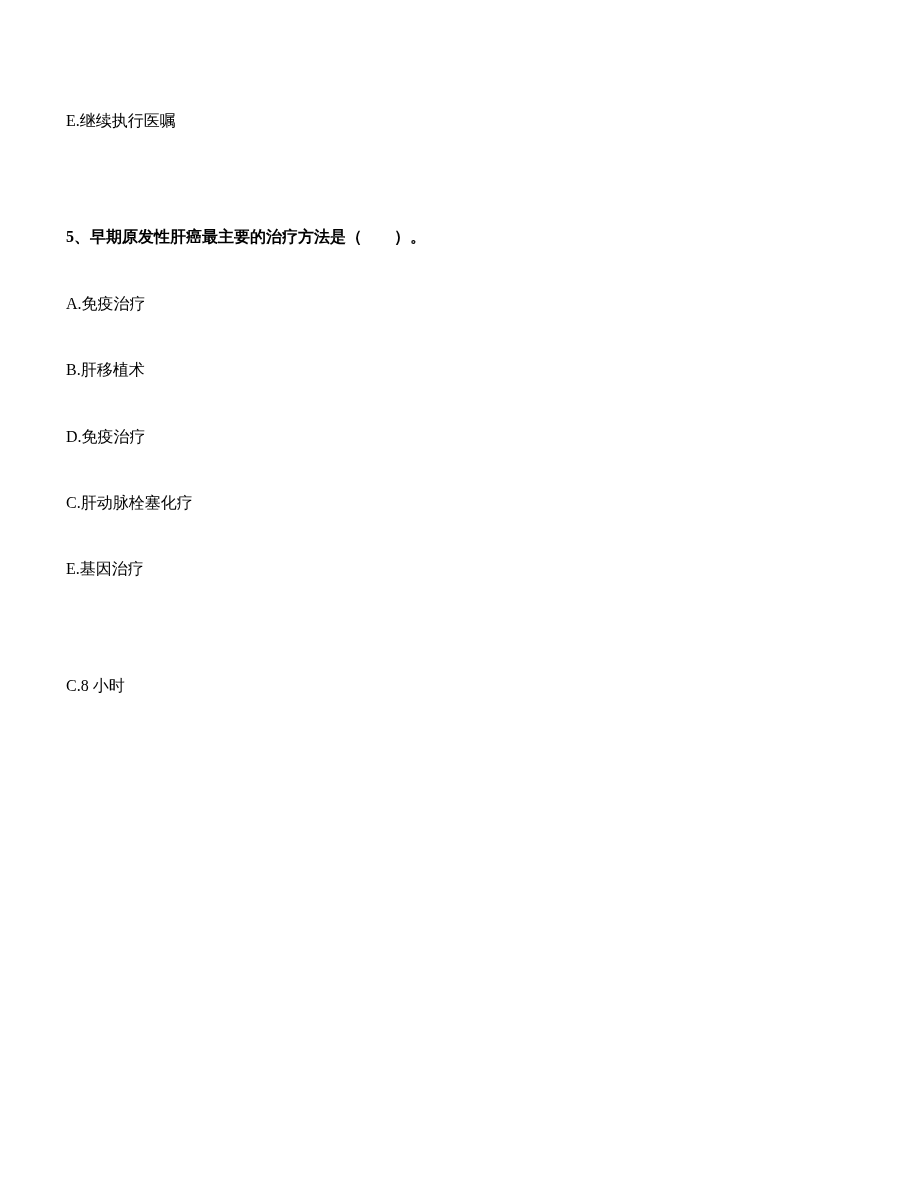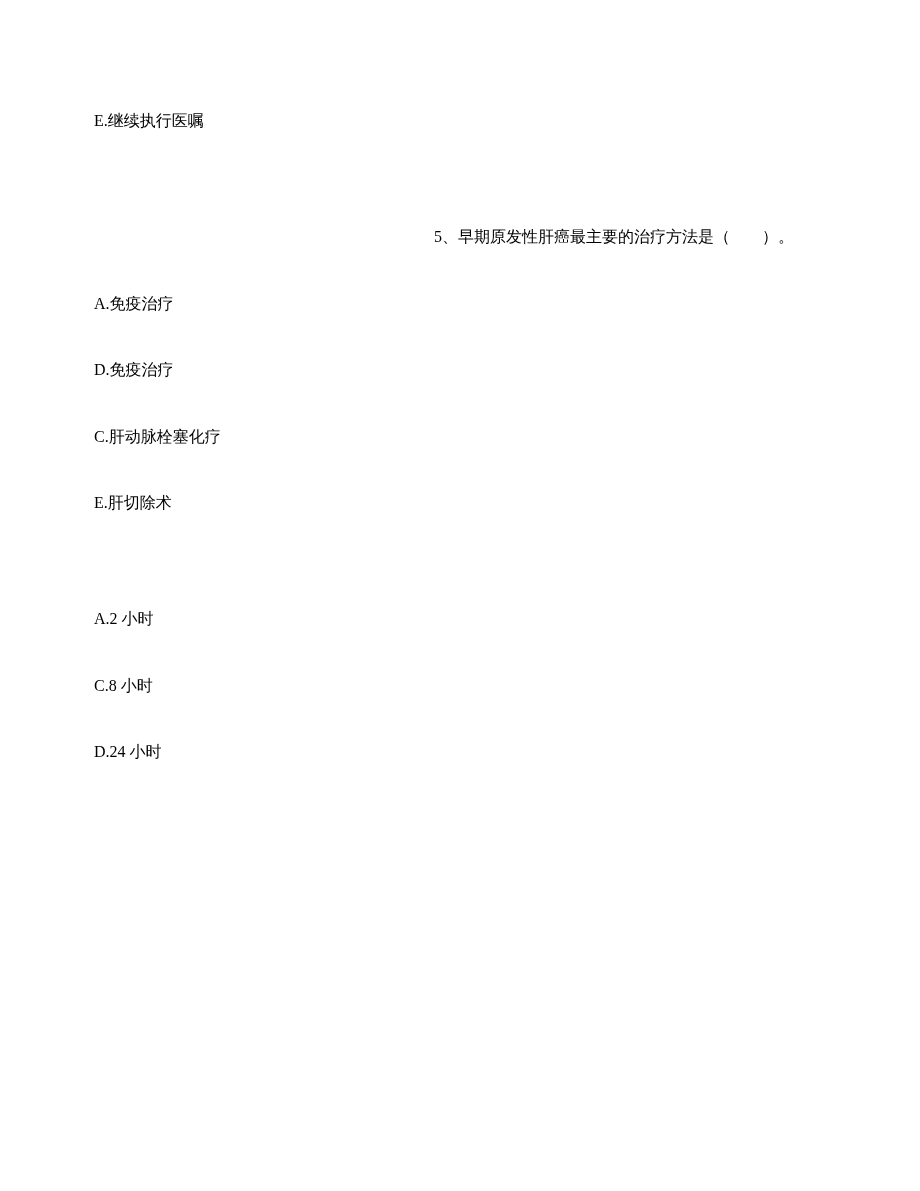--- a/index.html
+++ b/index.html
@@ -7,34 +7,33 @@
       font-size: 16px;
       color: #000;
       background-color: #fff;
       margin: 0;
       padding: 0;
       width: 920px;
       height: 1191px;
       position: relative;
     }
     .content {
-      padding: 110px 126px 0 94px;
+      padding: 110px 126px 0 66px;
       line-height: 1.4;
     }
     .text-line {
       margin-bottom: 44px;
     }
     .answer-line {
       margin-bottom: 18px;
       font-weight: bold;
     }
     .question-line {
       margin-bottom: 44px;
-      font-weight: normal;
-      text-align: right;
+      font-weight: bold;
     }
     .answer-label {
       font-weight: bold;
     }
     .answer-value {
       font-weight: normal;
       margin-left: 12px;
     }
     .spacer {
       height: 50px;
@@ -47,31 +46,30 @@
 
   <div class="text-line">E.继续执行医嘱</div>
 
   <div class="spacer"></div>
 
 
   <div class="question-line">5、早期原发性肝癌最主要的治疗方法是（　　）。</div>
 
   <div class="text-line">A.免疫治疗</div>
 
+  <div class="text-line">B.肝移植术</div>
 
   <div class="text-line">D.免疫治疗</div>
 
   <div class="text-line">C.肝动脉栓塞化疗</div>
 
-  <div class="text-line">E.肝切除术</div>
+  <div class="text-line">E.基因治疗</div>
 
   <div class="spacer"></div>
 
 
 
-  <div class="text-line">A.2 小时</div>
 
 
   <div class="text-line">C.8 小时</div>
 
-  <div class="text-line">D.24 小时</div>
 
 </div>
 
 </body></html>

